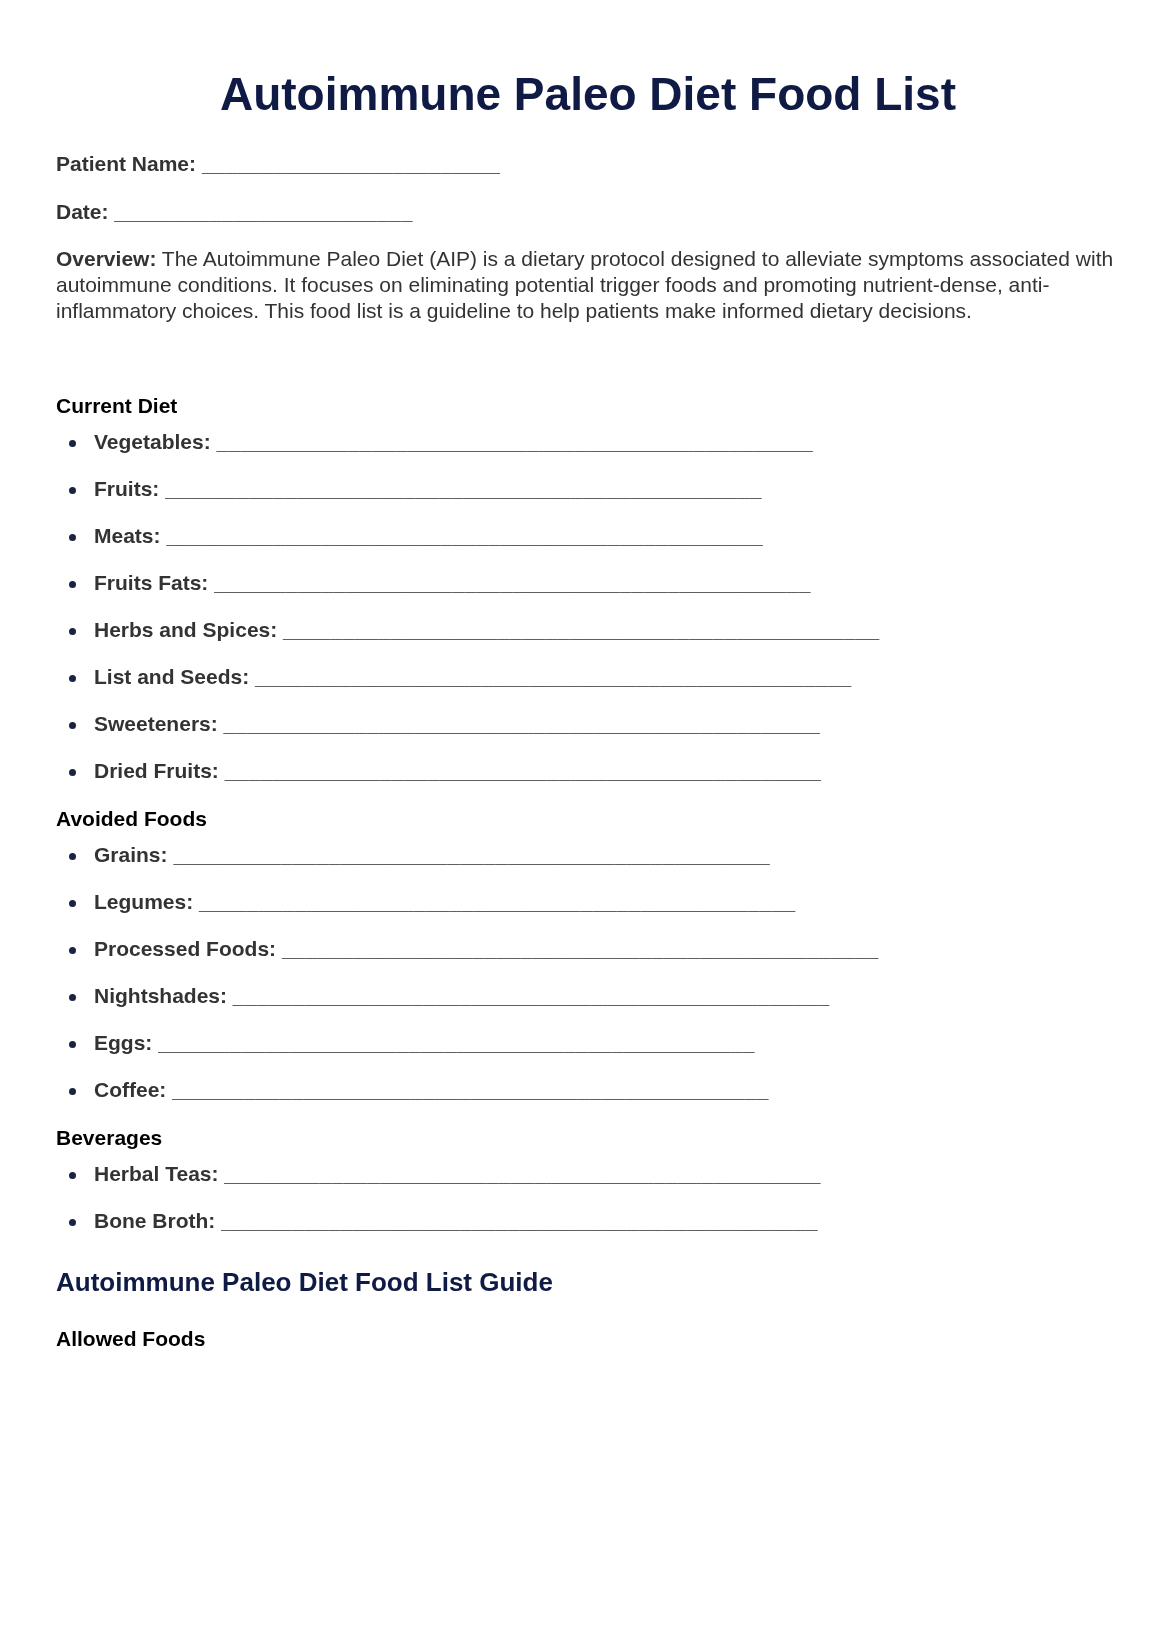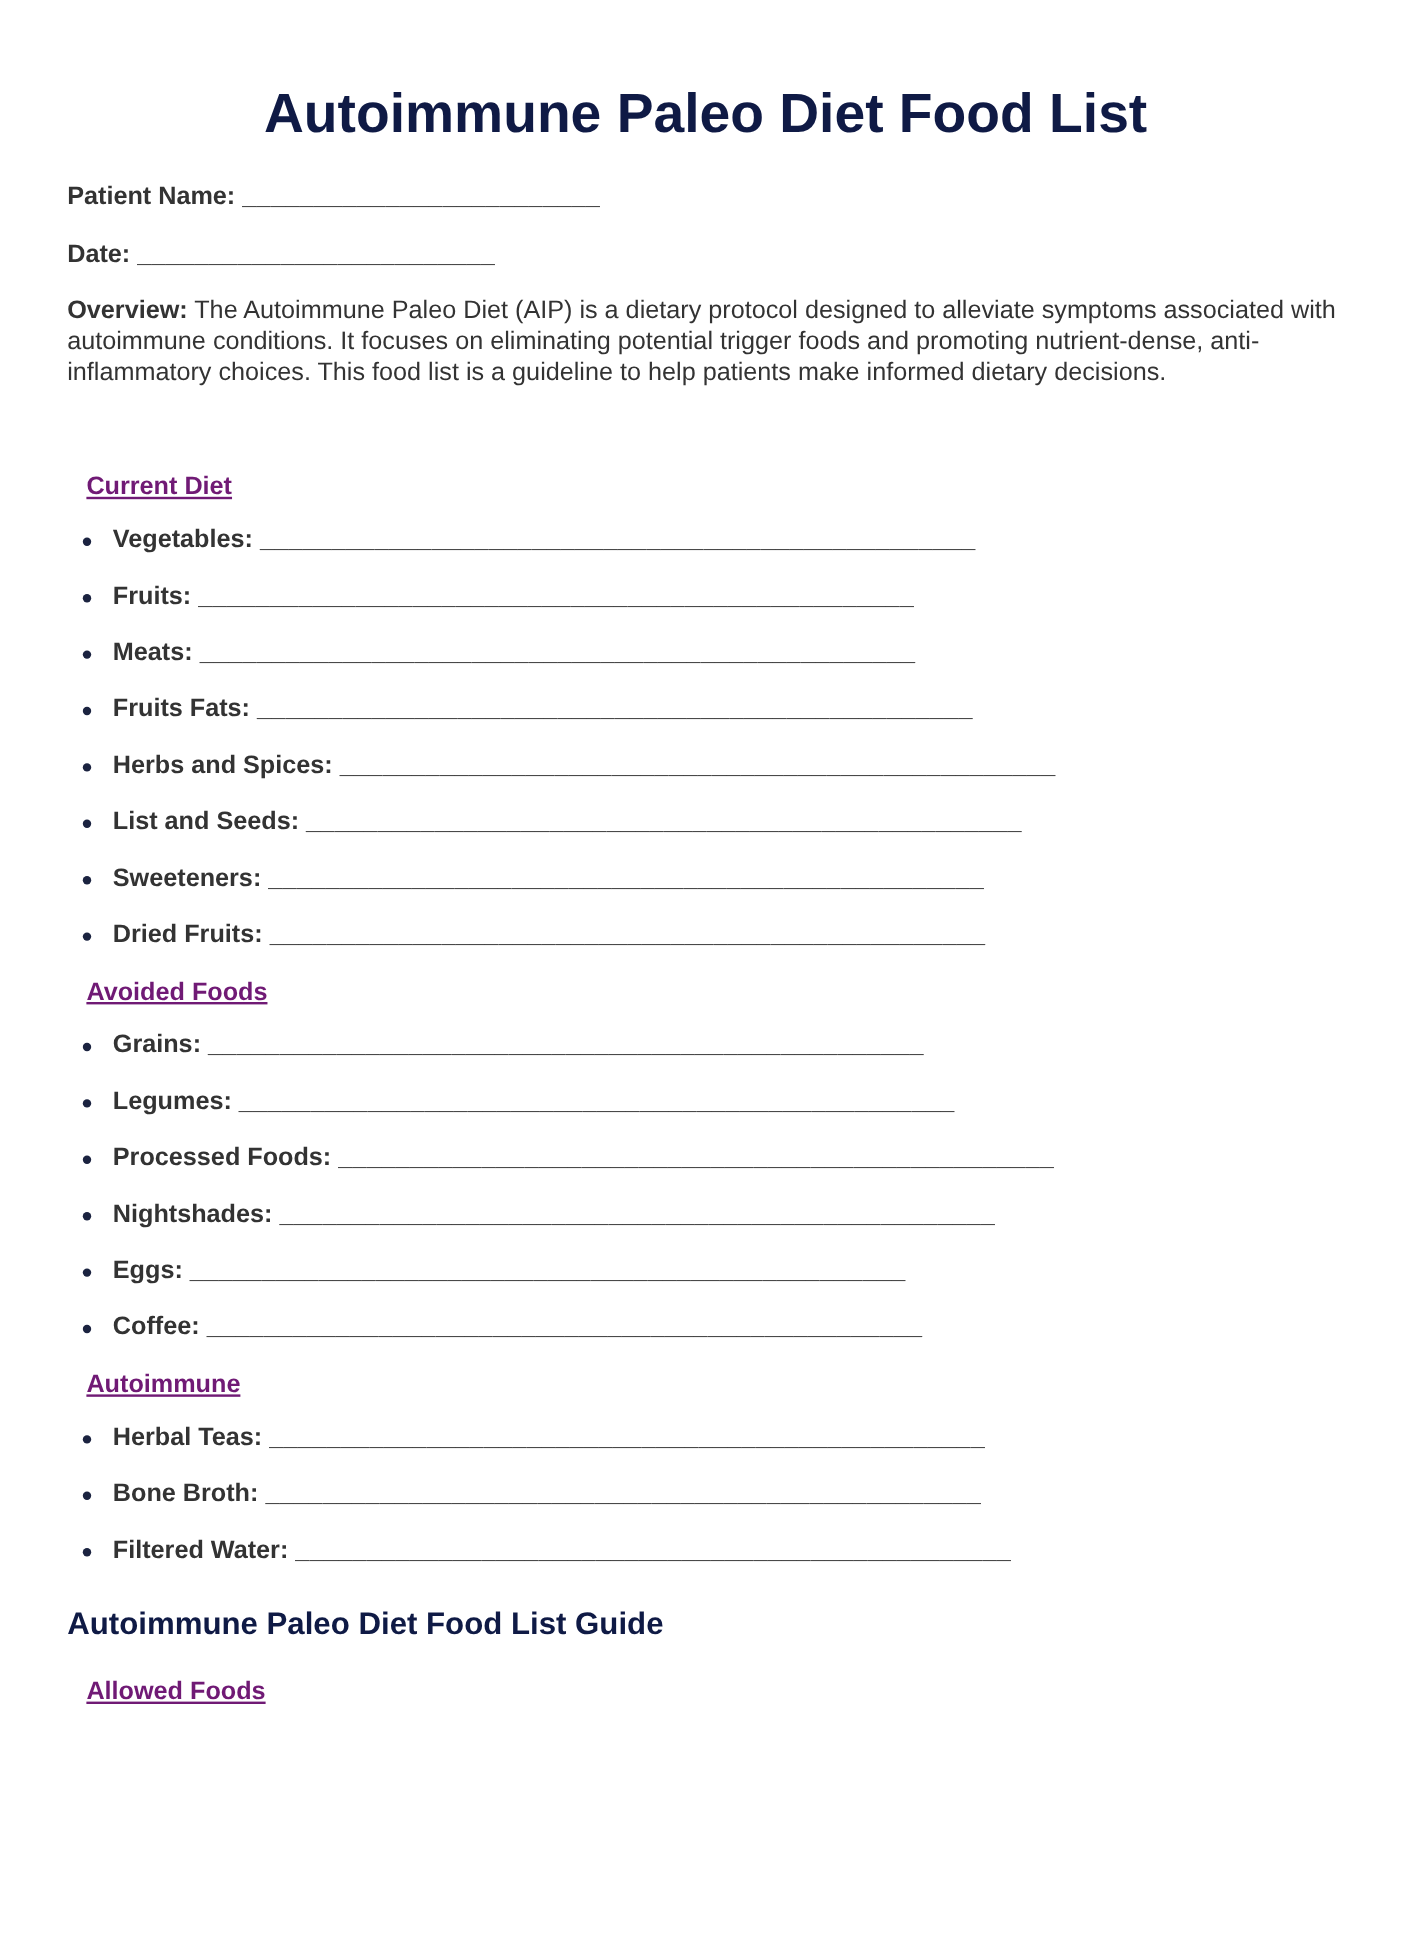--- a/index.html
+++ b/index.html
@@ -38,24 +38,23 @@
     .overview {
       margin: 20px 0 0 0;
       font-size: 21px;
       line-height: 26px;
       max-width: 1080px;
     }
     .overview .lbl { font-weight: bold; }
     .section-heading {
       font-size: 21px;
       font-weight: bold;
-      margin: 16px;
+      margin: 0;
       line-height: 28px;
-      color: #701a75;
-      text-decoration: underline;
+      color: #000000;
     }
     .sec-current { margin-top: 68px; }
     .sec-avoided { margin-top: 20px; }
     .sec-bev { margin-top: 20px; }
     ul.items {
       list-style: none;
       margin: 8px 0 0 0;
       padding: 0;
     }
     ul.items li {
@@ -124,22 +123,21 @@
   <h3 class="section-heading sec-avoided">Avoided Foods</h3>
   <ul class="items">
     <li><span class="bullet"></span><span>Grains:</span> <span class="blank">__________________________________________________</span></li>
     <li><span class="bullet"></span><span>Legumes:</span> <span class="blank">__________________________________________________</span></li>
     <li><span class="bullet"></span><span>Processed Foods:</span> <span class="blank">__________________________________________________</span></li>
     <li><span class="bullet"></span><span>Nightshades:</span> <span class="blank">__________________________________________________</span></li>
     <li><span class="bullet"></span><span>Eggs:</span> <span class="blank">__________________________________________________</span></li>
     <li><span class="bullet"></span><span>Coffee:</span> <span class="blank">__________________________________________________</span></li>
   </ul>
 
-  <h3 class="section-heading sec-bev">Autoimmune</h3>
+  <h3 class="section-heading sec-bev">Beverages</h3>
   <ul class="items">
     <li><span class="bullet"></span><span>Herbal Teas:</span> <span class="blank">__________________________________________________</span></li>
     <li><span class="bullet"></span><span>Bone Broth:</span> <span class="blank">__________________________________________________</span></li>
-    <li><span class="bullet"></span><span>Filtered Water:</span> <span class="blank">__________________________________________________</span></li>
   </ul>
 
   <h2 class="guide-heading">Autoimmune Paleo Diet Food List Guide</h2>
   <h3 class="section-heading allowed-heading">Allowed Foods</h3>
 </div>
 
 </body></html>

